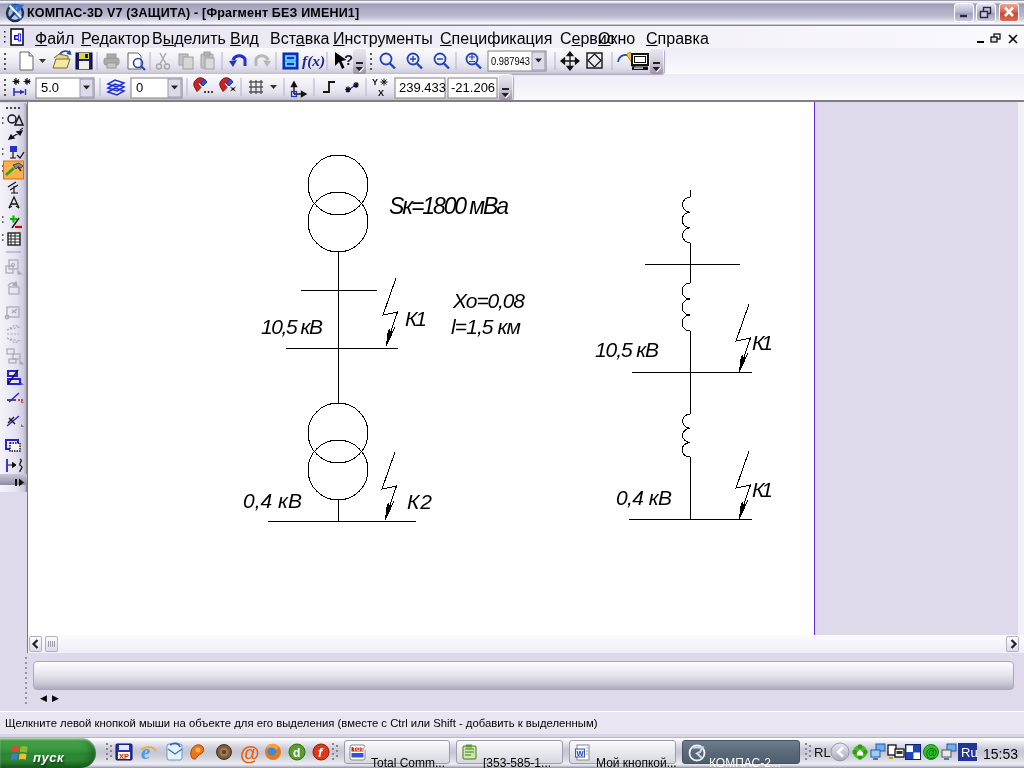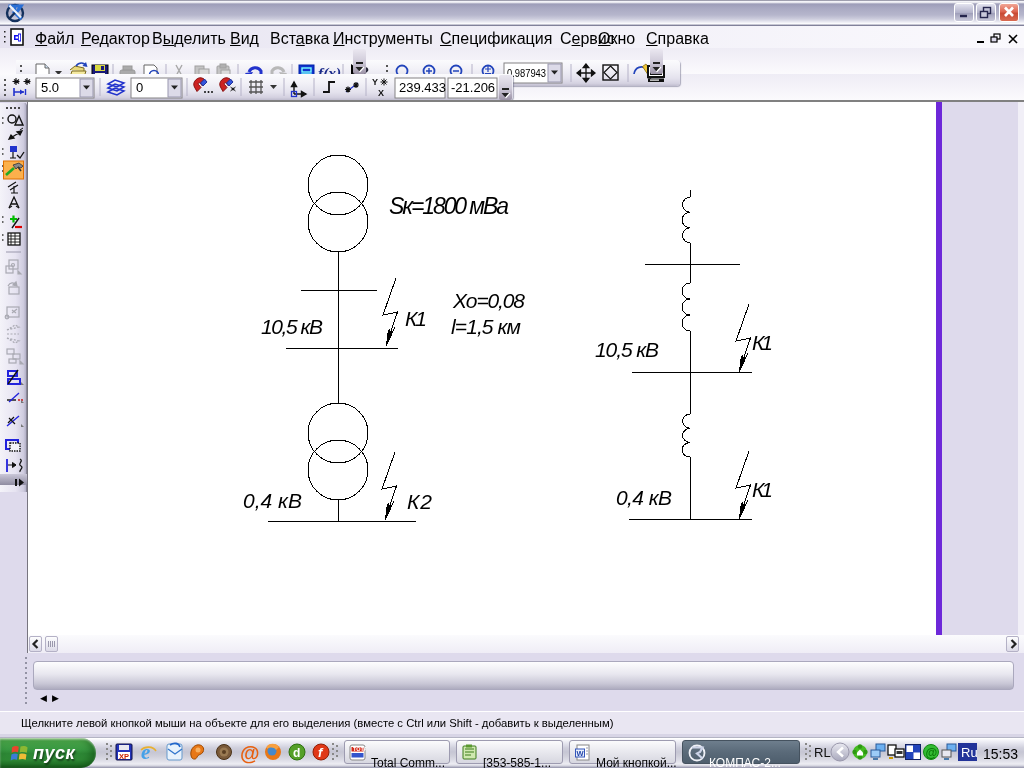--- a/index.html
+++ b/index.html
@@ -17,29 +17,29 @@
 .tbtn.gray { background:linear-gradient(to bottom,#e3e3ef 0%,#b3b3cb 50%,#9f9fba 55%,#c9c9da 100%); }
 #btn-close { background:linear-gradient(to bottom,#f1a695 0%,#dd6550 45%,#c94a34 55%,#d96b52 100%); }
 
 
 #menubar { left:0; top:26px; width:1024px; height:22px; background:linear-gradient(to right,#E5E2F0 0%,#EFEDF6 40%,#FAF9FD 100%); }
 .menuitem { position:absolute; top:4px; font-size:16px; color:#000; }
 .menuitem u { text-decoration:underline; }
 
 
 .toolrow { background:linear-gradient(to bottom,#fbfbfd 0%,#f2f1f7 35%,#e4e2ed 70%,#d4d1e0 90%,#bfbcce 100%); }
-#tb1 { left:0; top:60px; width:664px; height:26px; overflow:hidden; border-radius:0 4px 4px 0; box-shadow:1px 1px 1px rgba(100,100,130,.5);margin-left:16px; }
+#tb1 { left:0; top:48px; width:664px; height:26px; overflow:hidden; border-radius:0 4px 4px 0; box-shadow:1px 1px 1px rgba(100,100,130,.5); }
 #tb2 { left:0; top:74px; width:513px; height:26px; overflow:hidden; border-radius:0 4px 4px 0; box-shadow:1px 1px 1px rgba(100,100,130,.5); }
 #row1bg { left:0; top:48px; width:1024px; height:26px; background:linear-gradient(to bottom,#eeecf5,#fbfafd); }
 #row2bg { left:0; top:74px; width:1024px; height:26px; background:linear-gradient(to bottom,#eeecf5,#fbfafd); }
 #tbline { left:0; top:100px; width:1024px; height:2px; background:#808080; }
 
 
 #mainarea { left:0; top:102px; width:1024px; height:533px; background:#DEDAEC; }
-#canvas { opacity:0.999; position:absolute; left:28px; top:0px; width:914px; height:533px; background:#ffffff; border-right:6px solid #6d28d9; }
+#canvas { opacity:0.999; position:absolute; left:28px; top:0px; width:787px; height:533px; background:#ffffff; border-right:1px solid #6d28d9; }
 #leftbar { position:absolute; left:0; top:1px; width:27px; height:389px;
   background:linear-gradient(to right,#f4f3f9 0%,#e6e3f1 60%,#cfccdf 90%,#b3b0c6 100%); border-right:1px solid #8a8899;
   border-top-right-radius:3px;}
 #leftbarexp { position:absolute; left:0; top:372px; width:27px; height:11px;
   background:linear-gradient(to bottom,#cac7d8,#8f8ca1); border-bottom-right-radius:2px;}
 #mainline { position:absolute; left:27px; top:0; width:1px; height:533px; background:#77757f; }
 
 
 #hscroll { left:28px; top:635px; width:996px; height:18px; background:linear-gradient(to bottom,#fbfbfd,#efedf6); }
 .sbtn { position:absolute; top:1px; width:13px; height:16px; border:1px solid #b4b1c6; border-radius:2px;
@@ -47,30 +47,30 @@
 #mainline2 { left:0px; top:635px; width:28px; height:18px; background:#DEDAEC; border-right:1px solid #77757f; }
 
 
 #proparea { left:0; top:653px; width:1024px; height:58px; background:#DEDAEC; }
 #proppanel { position:absolute; left:33px; top:8px; width:981px; height:29px; border-radius:4px; border:1px solid #aaa8bd;
   background:linear-gradient(to bottom,#fdfdfe 0%,#e8e7ef 45%,#c9c7d6 80%,#aeacbf 100%); }
 #propdots { position:absolute; left:25px; top:4px; width:2px; height:50px; background:repeating-linear-gradient(to bottom,#9392a4 0 2px,rgba(0,0,0,0) 2px 5px); }
 .arr { position:absolute; font-size:9px; color:#000; }
 
 
-#statusbar { left:0; top:711px; width:1024px; height:23px; background:#e9e6f2; border-top:1px solid #ffffff; font-size:11.3px; color:#000; padding:5px 0 0 21px; }
+#statusbar { left:0; top:711px; width:1024px; height:23px; background:#e9e6f2; border-top:1px solid #ffffff; font-size:11.3px; color:#000; padding:5px 0 0 5px; }
 #winbottom { left:0; top:734px; width:1024px; height:3px; background:#d8d5e6; }
 
 
 #taskbar { left:0; top:737px; width:1024px; height:31px;
   background:linear-gradient(to bottom,#8e8ea6 0px,#ffffff 1.5px,#f6f6fa 3px,#e2e2ec 7px,#cfcfdc 11px,#c6c6d4 15px,#cfcfda 19px,#dcdce6 23px,#ededf3 27px,#d8d8e2 28.5px,#afafc2 30px,#8f8fa5 31px); }
 #startbtn { position:absolute; left:0; top:1px; width:96px; height:30px; border-radius:0 15px 15px 0 / 0 15px 15px 0;
   background:linear-gradient(to bottom,#9bd18f 0%,#48a348 10%,#389741 38%,#2c8634 52%,#2f8b36 72%,#267b2c 88%,#1a5e20 100%);
   box-shadow:inset 0 1px 2px rgba(255,255,255,.5), inset -4px -2px 8px rgba(0,50,0,.45);}
-#startbtn span { position:absolute; left:33px; top:5px; color:#fff; font-size:18px; font-weight:bold; font-style:italic; text-shadow:1px 1.5px 2px rgba(0,0,0,.55); letter-spacing:0.5px; }
+#startbtn span { position:absolute; left:33px; top:12px; color:#fff; font-size:13px; font-weight:bold; font-style:italic; text-shadow:1px 1.5px 2px rgba(0,0,0,.55); letter-spacing:0.5px; }
 .task { position:absolute; top:3px; height:24px; border:1px solid #9d9bb0; border-radius:3px;
   background:linear-gradient(to bottom,#fbfbfc 0%,#e8e8ee 50%,#d7d7e0 100%); font-size:12px; color:#000; }
 .task .tlabel { position:absolute; left:26px; top:15px; white-space:nowrap; }
 .task.active { background:linear-gradient(to bottom,#6e7e8d 0%,#5a6a79 50%,#4e5e6d 100%); color:#fff; border-color:#45525f; }
 #tray { position:absolute; right:0; top:0; height:31px; }
 #clock { position:absolute; left:183px; top:9px; font-size:14px; color:#000; }
 .ovf { position:absolute; top:1px; height:25px; width:13px; background:linear-gradient(to bottom,#EAE7F0 0%,#CEC9D8 55%,#9A91A5 100%); border-radius:2px; }
 .ovf svg { position:absolute; left:1px; top:13px; }
 </style>
 </head>
@@ -78,20 +78,21 @@
 <div id="screen">
 
   <div id="titlebar" class="abs">
     <svg class="abs" style="left:5px;top:3px" width="20" height="20" viewBox="0 0 20 20">
       <circle cx="10" cy="10" r="8" fill="none" stroke="#14305c" stroke-width="2.4"></circle>
       <path d="M3.5 3 L16 3 L12.5 8 L9.5 9.5 L16.5 16" stroke="#2a6fd6" stroke-width="3.2" fill="none"></path>
       <path d="M10 10 L10 3" stroke="#2a6fd6" stroke-width="2.4"></path>
       <path d="M4.5 2.5 L16 14.5" stroke="#eef2fa" stroke-width="2.2"></path>
       <path d="M9.8 9.8 L4 16" stroke="#14305c" stroke-width="2.4"></path>
     </svg>
+    <div id="titletext" class="abs">КОМПАС-3D V7 (ЗАЩИТА) - [Фрагмент БЕЗ ИМЕНИ1]</div>
     <div class="tbtn gray abs" style="left:954px;">
       <svg width="18" height="17">
           <path d="M5 12 H12" stroke="#26264d" stroke-width="2.4"></path>
         </svg>
     </div>
     <div class="tbtn gray abs" style="left:976px;">
       <svg width="18" height="17">
           <rect x="6.5" y="3.5" width="7" height="6" fill="none" stroke="#26264d" stroke-width="1.4"></rect>
           <rect x="3.5" y="7.5" width="7" height="6" fill="#c9c9da" stroke="#26264d" stroke-width="1.4"></rect>
         </svg>

